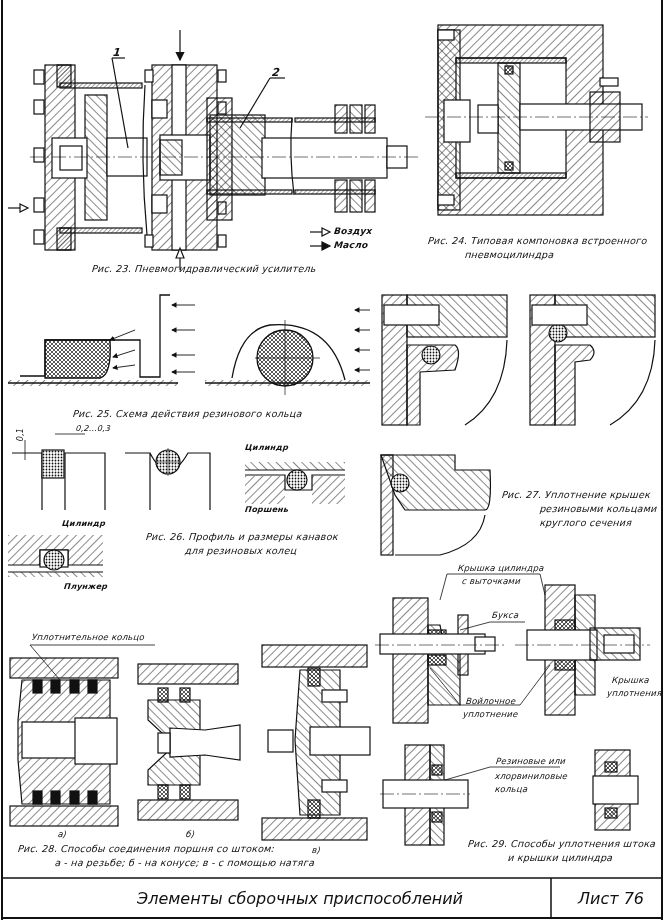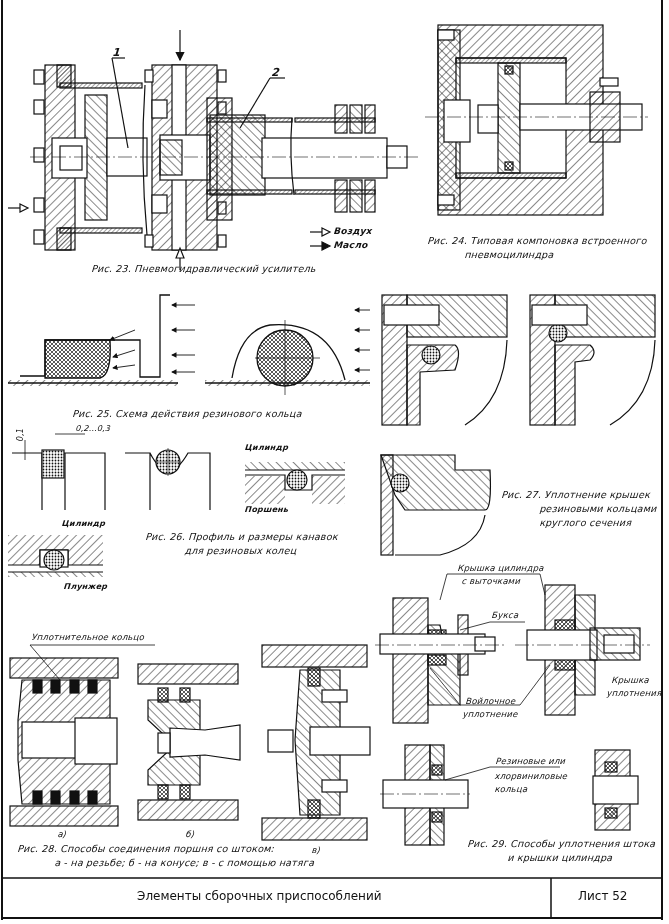--- a/index.html
+++ b/index.html
@@ -3,21 +3,21 @@
 <meta charset="utf-8">
 <style>
   html, body { margin: 0; padding: 0; background: #ffffff; }
   body { width: 669px; height: 924px; position: relative; overflow: hidden;
          font-family: "DejaVu Sans", sans-serif; color: #111; }
   .sheet { position: absolute; left: 0; top: 0; width: 669px; height: 924px; }
   .lbl { position: absolute; font-style: italic; font-size: 9px; color: #111; white-space: nowrap;
          font-family: "DejaVu Sans", sans-serif; letter-spacing: 0.2px; transform: skewX(-6deg); }
   .cap { font-size: 9.5px; }
   .num { font-size: 11px; font-weight: bold; }
-  .title { position: absolute; font-size: 12px; white-space: nowrap; }
+  .title { position: absolute; font-style: italic; font-size: 16px; white-space: nowrap; }
 </style>
 </head>
 <body>
 
 <div class="sheet">
 <svg width="669" height="924" viewBox="0 0 669 924" xmlns="http://www.w3.org/2000/svg">
   <defs>
     <pattern id="hatch" patternUnits="userSpaceOnUse" width="6" height="6" patternTransform="rotate(45)">
       <line x1="0" y1="0" x2="0" y2="6" stroke="#111" stroke-width="1"></line>
     </pattern>
@@ -345,14 +345,14 @@
 <span class="lbl" style="left:463px; top:709px; font-size:8.5px;">уплотнение</span>
 <span class="lbl" style="left:612px; top:675px; font-size:8.5px;">Крышка</span>
 <span class="lbl" style="left:607px; top:688px; font-size:8.5px;">уплотнения</span>
 <span class="lbl" style="left:496px; top:756px; font-size:8.5px;">Резиновые или</span>
 <span class="lbl" style="left:495px; top:771px; font-size:8.5px;">хлорвиниловые</span>
 <span class="lbl" style="left:495px; top:784px; font-size:8.5px;">кольца</span>
 <span class="lbl cap" style="left:468px; top:838px;">Рис. 29. Способы уплотнения штока</span>
 <span class="lbl cap" style="left:508px; top:852px;">и крышки цилиндра</span>
 
 <span class="title" style="left:137px; top:889px;">Элементы сборочных приспособлений</span>
-<span class="title" style="left:578px; top:889px;">Лист 52</span>
+<span class="title" style="left:578px; top:889px;">Лист 76</span>
 </div>
 
 </body></html>

